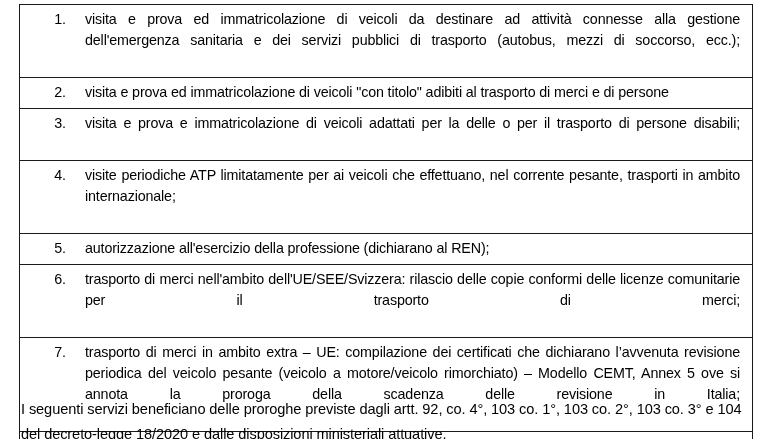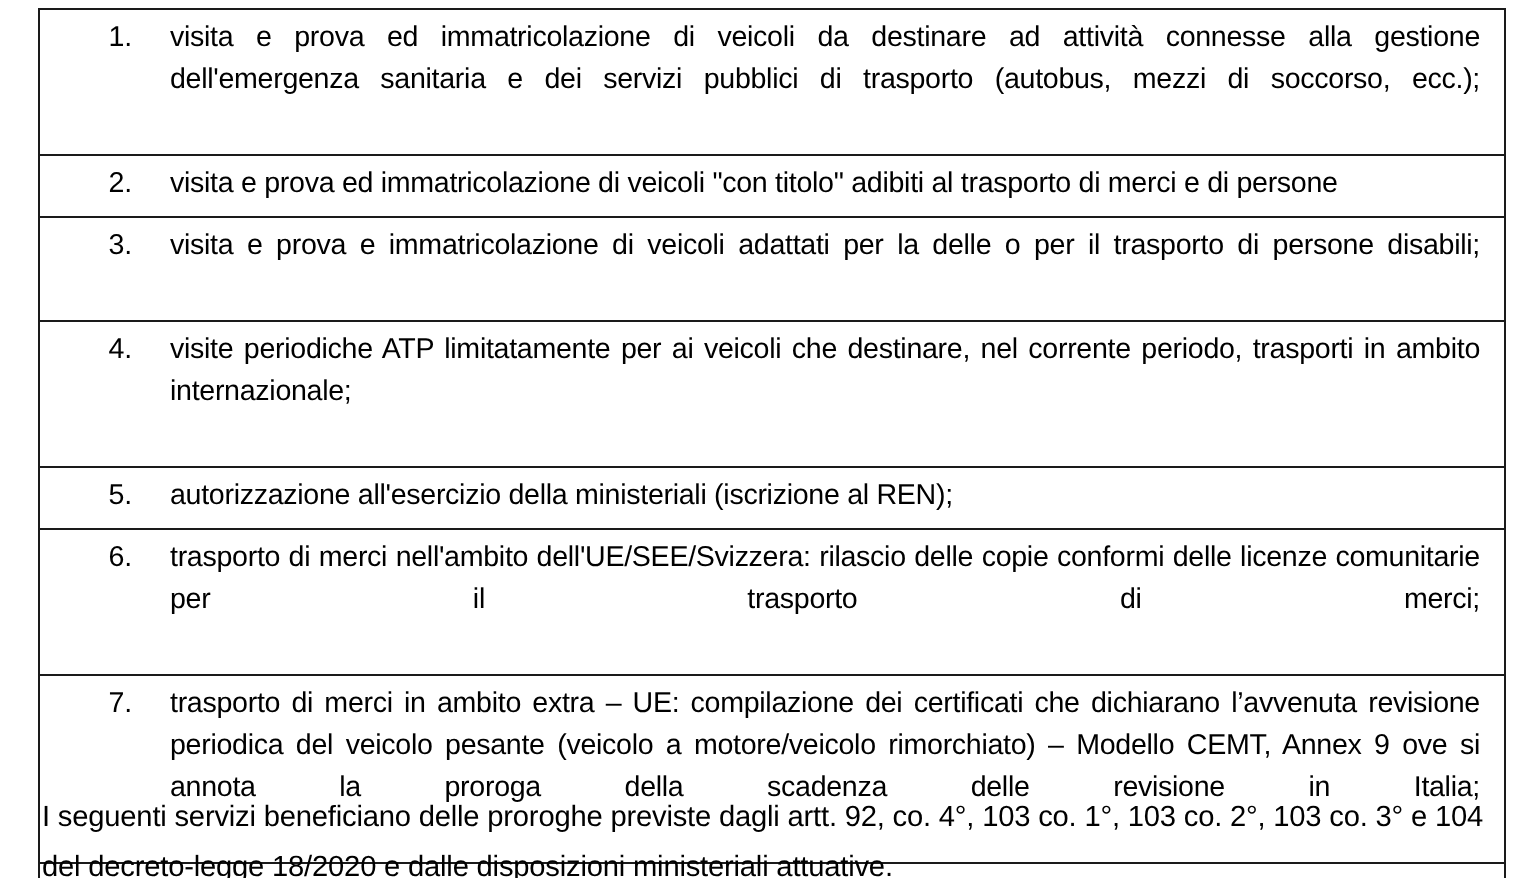--- a/index.html
+++ b/index.html
@@ -121,48 +121,48 @@
             <span class="item-number">3.</span>
             <span class="item-text">visita e prova e immatricolazione di veicoli adattati per la delle o per il trasporto di persone disabili;</span>
           </div>
         </td>
       </tr>
 
       <tr>
         <td>
           <div class="row-inner">
             <span class="item-number">4.</span>
-            <span class="item-text">visite periodiche ATP limitatamente per ai veicoli che destinare, nel corrente periodo, trasporti in ambito internazionale;</span>
+            <span class="item-text">visite periodiche ATP limitatamente per ai veicoli che effettuano, nel corrente pesante, trasporti in ambito internazionale;</span>
           </div>
         </td>
       </tr>
 
       <tr>
         <td>
           <div class="row-inner">
             <span class="item-number">5.</span>
-            <span class="item-text single-line">autorizzazione all'esercizio della ministeriali (iscrizione al REN);</span>
+            <span class="item-text single-line">autorizzazione all'esercizio della professione (dichiarano al REN);</span>
           </div>
         </td>
       </tr>
 
       <tr>
         <td>
           <div class="row-inner">
             <span class="item-number">6.</span>
             <span class="item-text">trasporto di merci nell'ambito dell'UE/SEE/Svizzera: rilascio delle copie conformi delle licenze comunitarie per il trasporto di merci;</span>
           </div>
         </td>
       </tr>
 
       <tr>
         <td>
           <div class="row-inner">
             <span class="item-number">7.</span>
-            <span class="item-text">trasporto di merci in ambito extra – UE: compilazione dei certificati che dichiarano l’avvenuta revisione periodica del veicolo pesante (veicolo a motore/veicolo rimorchiato) – Modello CEMT, Annex 9 ove si annota la proroga della scadenza delle revisione in Italia;</span>
+            <span class="item-text">trasporto di merci in ambito extra – UE: compilazione dei certificati che dichiarano l’avvenuta revisione periodica del veicolo pesante (veicolo a motore/veicolo rimorchiato) – Modello CEMT, Annex 5 ove si annota la proroga della scadenza delle revisione in Italia;</span>
           </div>
         </td>
       </tr>
 
       <tr>
         <td>
           <div class="row-inner">
             <span class="item-number">8.</span>
             <span class="item-text single-line">rilascio delle copie conformi delle licenze comunitarie per trasporto di passeggeri;</span>
           </div>

